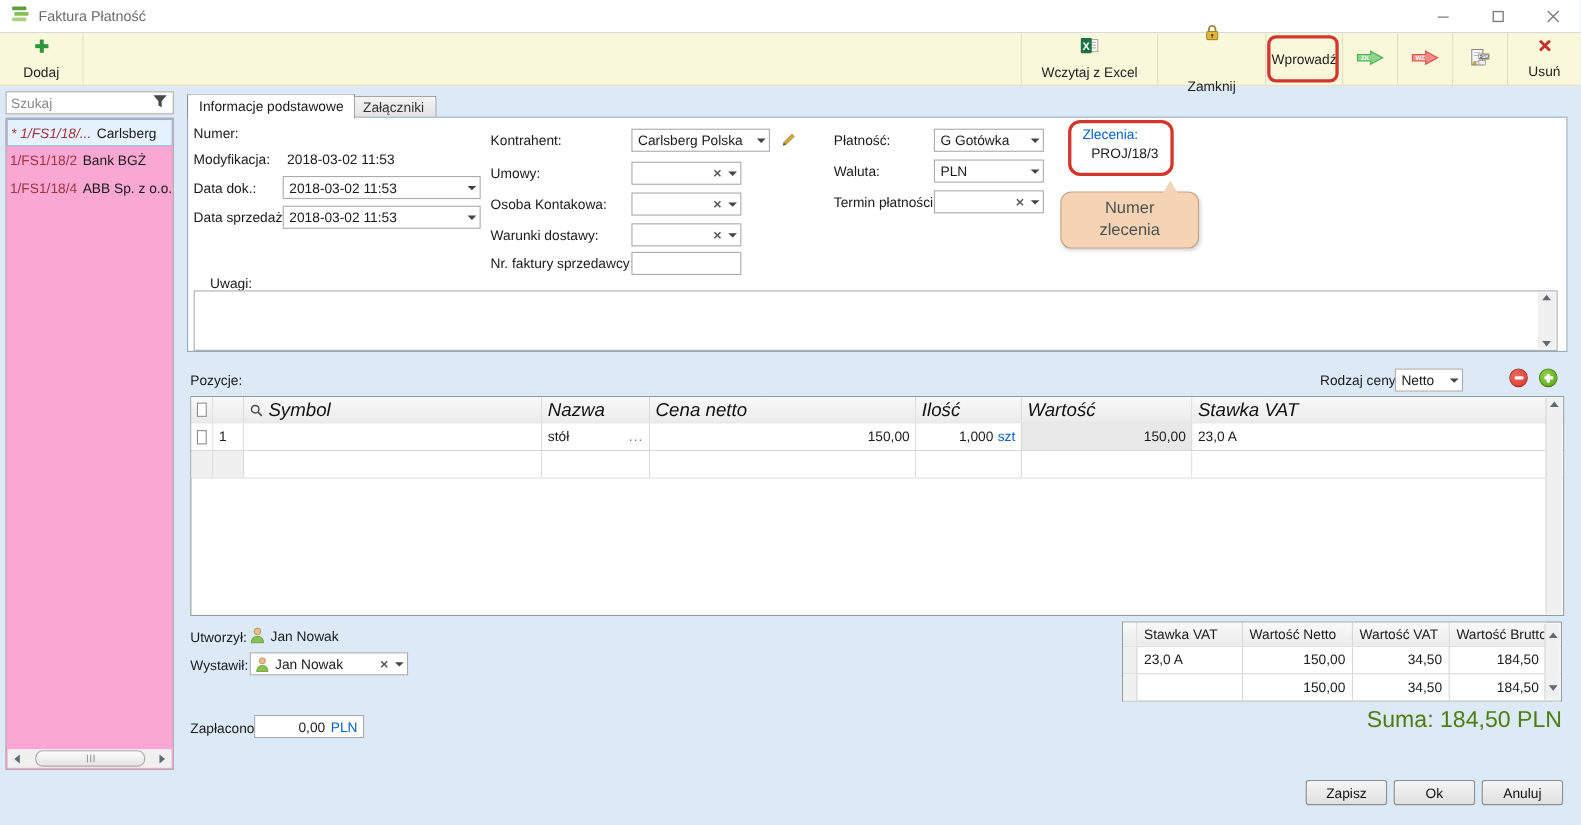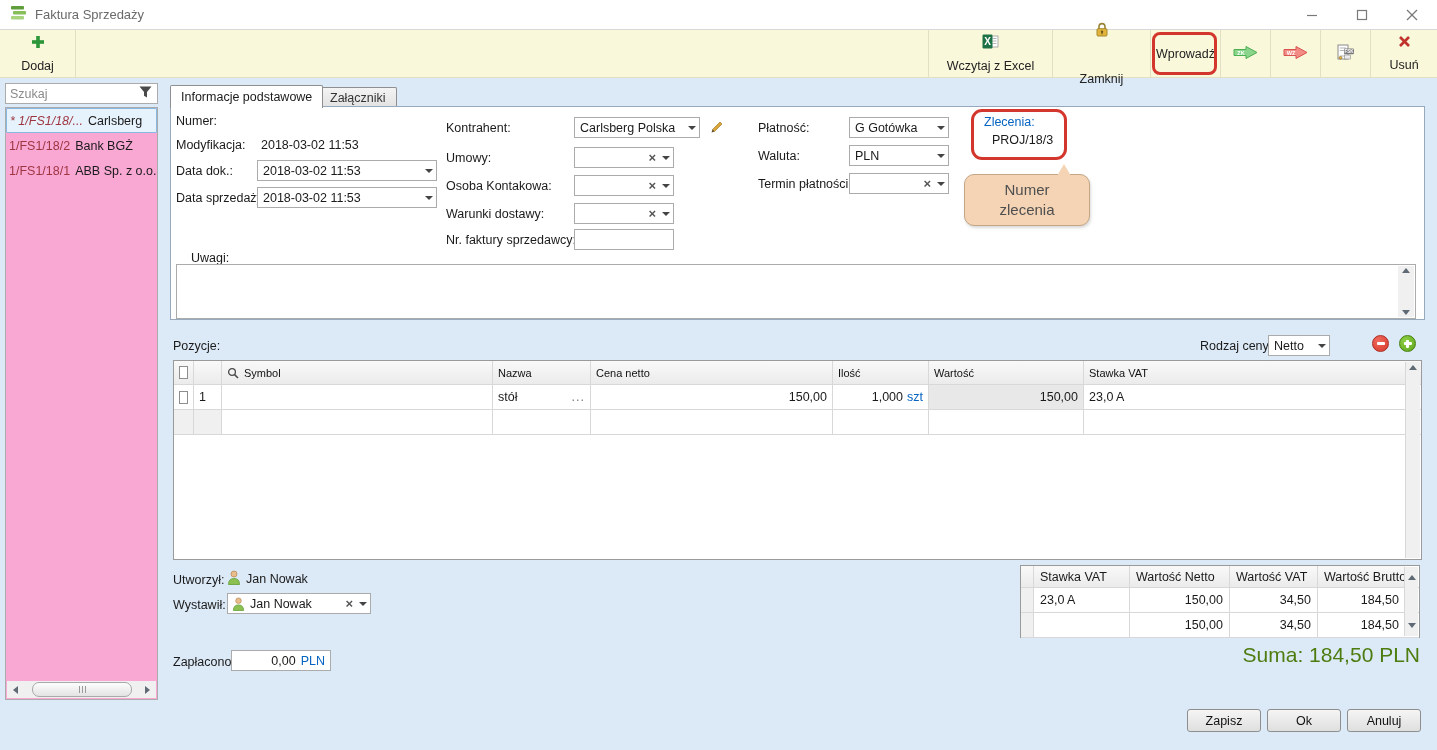--- a/index.html
+++ b/index.html
@@ -64,21 +64,21 @@
 
   .textarea { position:absolute; background:#fff; border:1px solid #ababab; }
   .vscroll { position:absolute; right:1px; top:1px; bottom:1px; width:16px; background:#f0f0f0; }
   .vs-up { position:absolute; top:2px; left:0; right:0; display:flex; justify-content:center; }
   .vs-dn { position:absolute; bottom:2px; left:0; right:0; display:flex; justify-content:center; }
 
   
   .grid { position:absolute; left:173px; top:360px; width:1249px; height:200px; background:#fff; border:1px solid #9a9a9a; }
   .grow { display:flex; border-bottom:1px solid #d8d8d8; }
   .gcell { border-right:1px solid #d8d8d8; padding:0 5px; display:flex; align-items:center; overflow:hidden; white-space:nowrap; }
-  .ghead .gcell { background:linear-gradient(#f9f9f9,#ebebeb); height:23px; font-size:11px; color:#111; }
+  .ghead .gcell { background:linear-gradient(#f9f9f9,#ebebeb); height:23px; font-size:17px; color:#111;font-style:italic; }
   .gbody .gcell { height:24px; background:#fff; }
   .c-cb{width:20px; justify-content:center;} .c-num{width:28px;} .c-symbol{width:271px;} .c-nazwa{width:98px;} .c-cena{width:242px;} .c-ilosc{width:96px;} .c-wart{width:155px;} .c-vat{flex:1; border-right:none;}
   .num-r { justify-content:flex-end; }
   .gray-cell { background:#e8e8e8 !important; }
   .gutter { background:#f0f0f0 !important; }
   .cbx { width:13px; height:13px; background:#fff; border:1px solid #8e8e8e; display:inline-block; }
   .grid .gvscroll { position:absolute; top:1px; right:1px; bottom:1px; width:15px; background:#f0f0f0; border-left:1px solid #d8d8d8; }
   .unit { color:#0563c1; margin-left:4px; }
   .ellipsis-btn { margin-left:auto; color:#777; letter-spacing:1px; }
 
@@ -109,21 +109,21 @@
 <body>
 
 <div class="titlebar">
   <span class="logo">
     <svg width="17" height="16" viewBox="0 0 17 16">
         <rect x="1" y="1" width="13" height="3.4" rx="1" fill="#5f9e3a"></rect>
         <rect x="3" y="6" width="13" height="3.4" rx="1" fill="#86bf57"></rect>
         <rect x="1" y="11" width="13" height="3.4" rx="1" fill="#a9d47e"></rect>
       </svg>
   </span>
-  <span class="title">Faktura Sprzedaży</span>
+  <span class="title">Faktura Płatność</span>
   <div class="win-controls">
     <span class="wc">
         <svg width="12" height="12">
           <line x1="1" y1="6.5" x2="11" y2="6.5" stroke="#7a7a7a" stroke-width="1.2"></line>
         </svg>
       </span>
     <span class="wc">
         <svg width="12" height="12">
           <rect x="1.5" y="1.5" width="9" height="9" fill="none" stroke="#7a7a7a" stroke-width="1.2"></rect>
         </svg>
@@ -214,21 +214,21 @@
 <div class="list-box">
   <div class="list-item sel">
     <span class="num">* 1/FS1/18/...</span>
     <span>Carlsberg</span>
   </div>
   <div class="list-item">
     <span class="num">1/FS1/18/2</span>
     <span>Bank BGŻ</span>
   </div>
   <div class="list-item">
-    <span class="num">1/FS1/18/1</span>
+    <span class="num">1/FS1/18/4</span>
     <span>ABB Sp. z o.o.</span>
   </div>
   <div class="hscroll">
     <span class="hs-arrow">
         <span class="tri tri-l"></span>
       </span>
     <span class="hs-thumb">
         <i></i>
         <i></i>
         <i></i>

